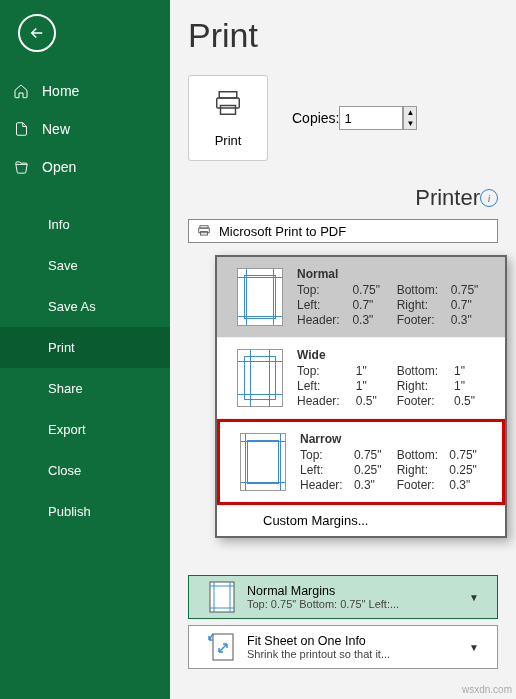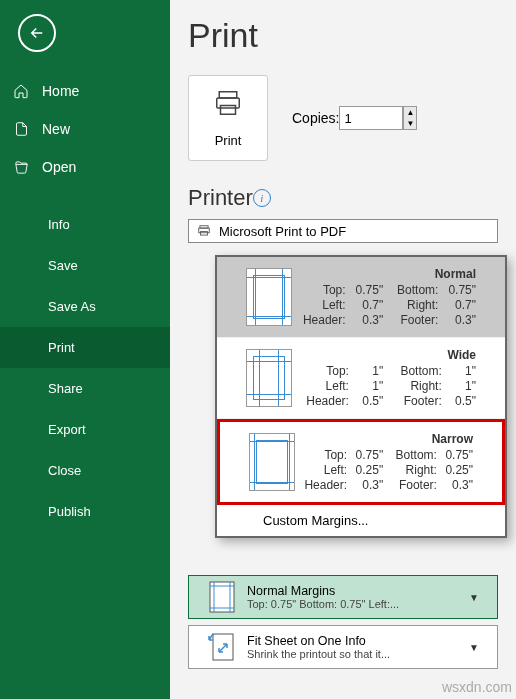--- a/index.html
+++ b/index.html
@@ -20,29 +20,29 @@
     .print-row { display: flex; align-items: center; gap: 24px; margin-bottom: 24px; }
     .print-btn { width: 80px; height: 86px; background: #fff; border: 1px solid #ccc; border-radius: 3px; display: flex; flex-direction: column; align-items: center; justify-content: center; cursor: pointer; }
     .print-btn .icon { font-size: 30px; margin-bottom: 8px; }
     .print-btn .label { font-size: 13px; }
     
     .copies-group { display: flex; align-items: center; font-size: 14px; }
     .copies-input { width: 64px; height: 24px; border: 1px solid #999; padding: 0 4px; font-size: 13px; background:#fff; }
     .spin { display:flex; flex-direction:column; border:1px solid #999; height:24px; width:14px; }
     .spin div { flex:1; font-size:8px; display:flex; align-items:center; justify-content:center; background:#e8e8e8; cursor:pointer; }
     
-    .section-header { display:flex; align-items:center; justify-content:flex-start; margin-bottom:8px; }
+    .section-header { display:flex; align-items:center; justify-content:flex-end; margin-bottom:8px; }
     .section-title { font-size: 22px; font-weight: 300; color: #333; }
     .info-icon { width: 18px; height:18px; border:1.5px solid #3182ce; border-radius:50%; display:flex; align-items:center; justify-content:center; color:#3182ce; font-size:11px; font-style:italic; cursor:pointer; font-family:Georgia,serif; }
     
     .printer-select { height: 24px; border:1px solid #888; background:#fff; display:flex; align-items:center; padding:0 8px; gap:8px; font-size:13px; margin-bottom: 0px; }
     .printer-select svg { width:14px; height:14px; }
     
     .flyout { position: absolute; left: 215px; top: 255px; width: 292px; background: #fff; border: 2px solid #666; box-shadow: 4px 4px 10px rgba(0,0,0,0.3); z-index: 50; }
-    .flyout-item { display:flex; padding: 10px 29px; gap: 7px; border-bottom: 1px solid #f0f0f0; cursor:pointer; position:relative;text-align:right; }
+    .flyout-item { display:flex; padding: 10px 20px; gap: 14px; border-bottom: 1px solid #f0f0f0; cursor:pointer; position:relative; }
     .flyout-item.selected { background: #c9c9c9; }
     .flyout-item.highlighted { border: 3px solid #d40000; }
     .margin-icon { width: 46px; height: 58px; border: 1px solid #999; background: #fff; position: relative; align-self:center; flex-shrink:0; }
     .margin-icon::before, .margin-icon::after { content:""; position:absolute; background:#3a8dd4; }
     .margin-icon::before { left:6px; right:6px; top:6px; bottom:6px; border:1px solid #3a8dd4; background:transparent; }
     .margin-icon .vline { position:absolute; top:0; bottom:0; width:1px; background:#3a8dd4; }
     .margin-icon .hline { position:absolute; left:0; right:0; height:1px; background:#3a8dd4; }
     .margin-info { font-size: 12px; color:#333; flex:1; }
     .margin-label { font-weight: bold; margin-bottom:2px; }
     .margin-grid { display:grid; grid-template-columns: auto auto auto auto; column-gap: 6px; row-gap: 1px; }
@@ -50,21 +50,21 @@
     .custom-margins { padding: 8px 20px 8px 46px; font-size: 13px; cursor:pointer; }
     
     .setting-row { border:1px solid #999; background:#fff; display:flex; align-items:center; padding:4px 18px; gap:10px; margin-top:6px; cursor:pointer; }
     .setting-row.green { background:#c0e3d1; border-color:#0e6d3a; }
     .setting-icon { width:30px; height:34px; flex-shrink:0; }
     .setting-text { font-size: 12px; flex:1; }
     .setting-title { font-size:12.5px; }
     .setting-sub { font-size:11px; color:#444; white-space:nowrap; overflow:hidden; text-overflow:ellipsis; }
     .setting-chevron { font-size:10px; color:#333; }
     
-    .watermark { position:absolute; right:4px; bottom:4px; font-size:14px; color:#aaa; }
+    .watermark { position:absolute; right:4px; bottom:4px; font-size:10px; color:#aaa; }
   </style>
 </head>
 <body>
 
 <div class="sidebar">
   <div class="back-btn">
     <svg width="18" height="18" viewBox="0 0 24 24" fill="none" stroke="#fff" stroke-width="2">
         <path d="M19 12H5M11 18l-6-6 6-6"></path>
       </svg>
   </div>

